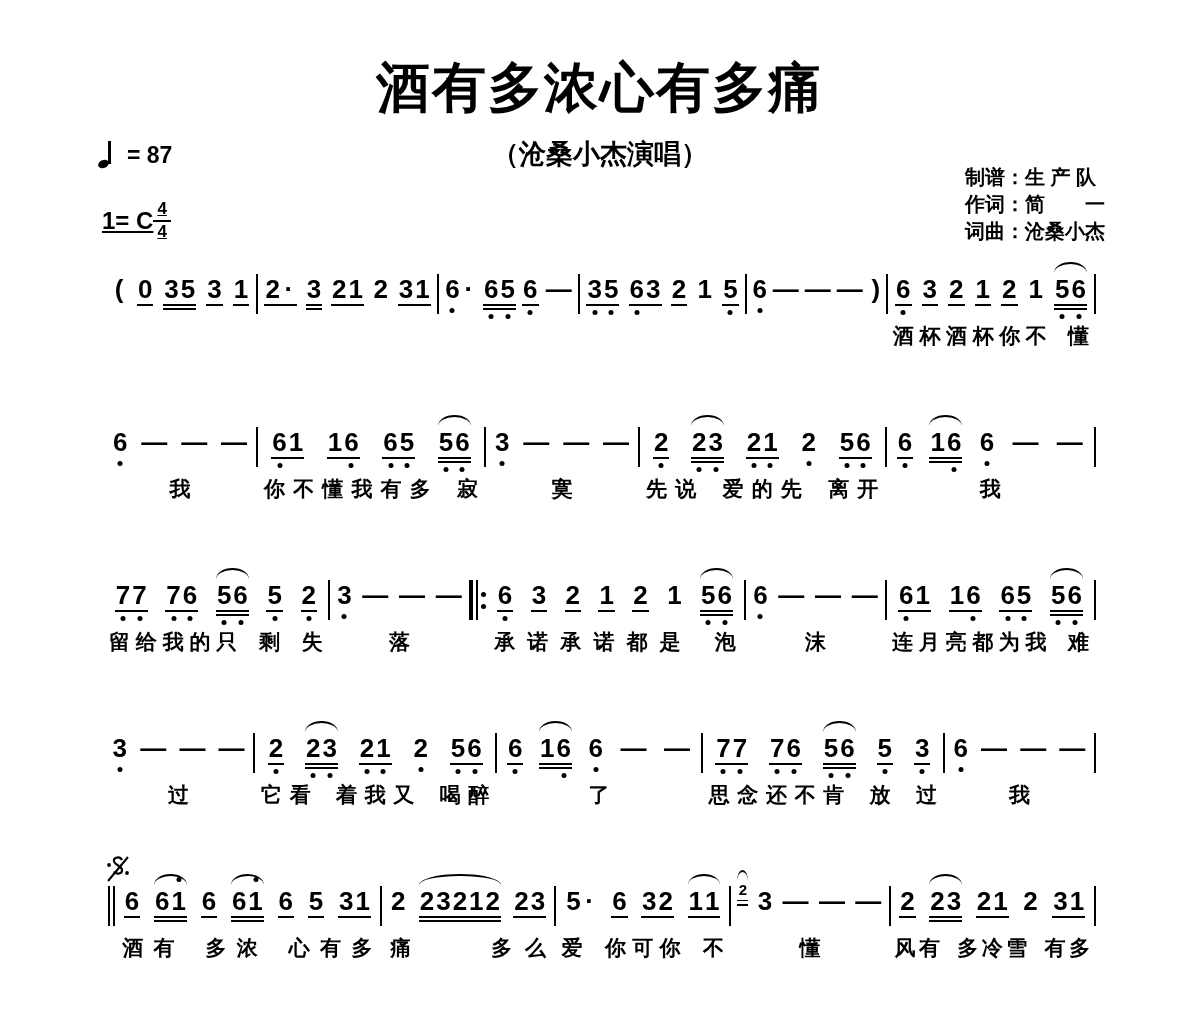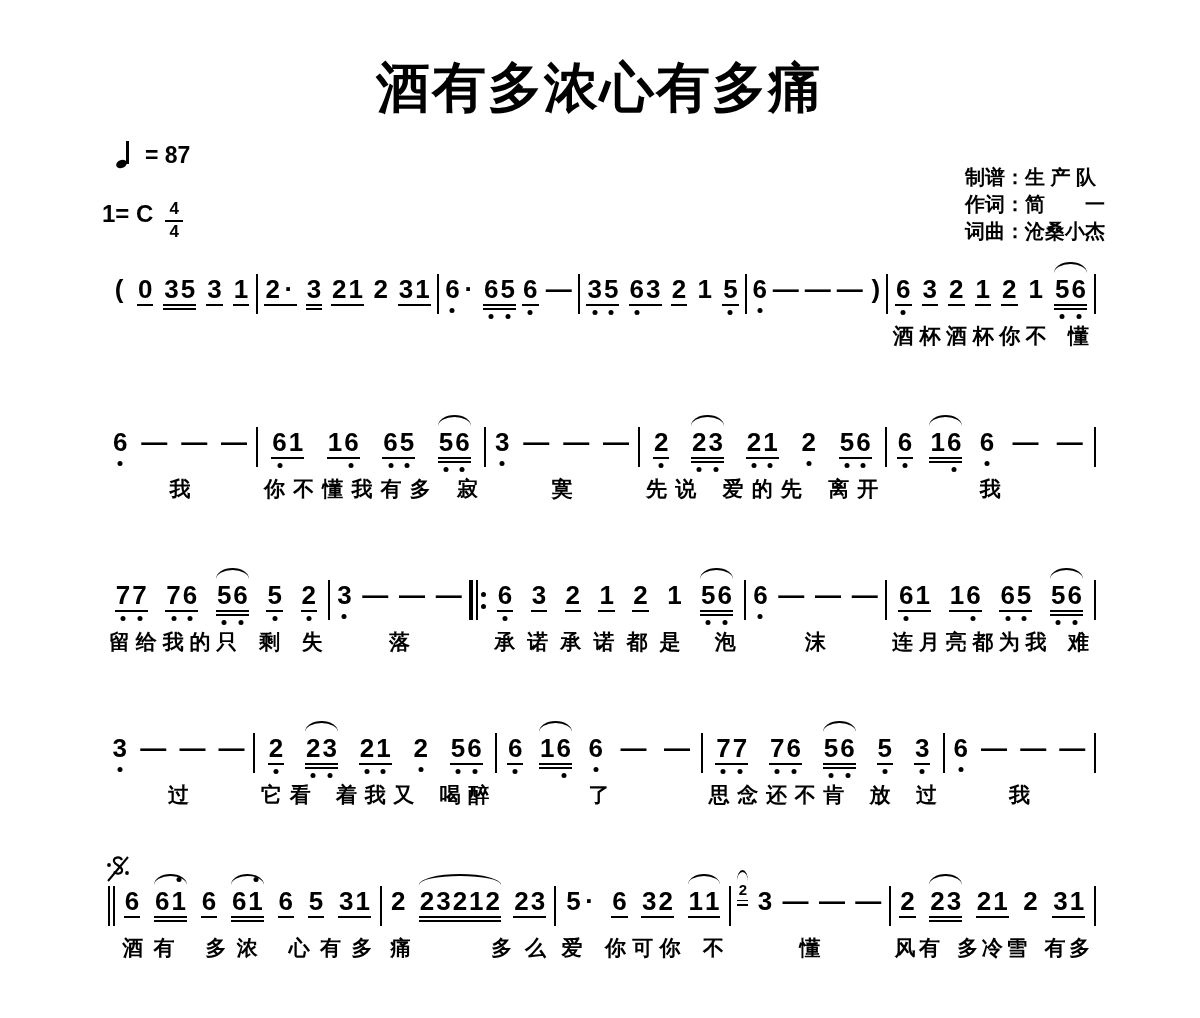--- a/index.html
+++ b/index.html
@@ -2,28 +2,28 @@
 <html><head>
 <meta charset="utf-8">
 <style>
   html,body{margin:0;padding:0;background:#e8e8e8;}
   .page{position:relative;width:1200px;height:1018px;background:#ffffff;margin:0 auto;
         font-family:"Liberation Sans","DejaVu Sans",sans-serif;color:#000;overflow:hidden;}
   .title{position:absolute;top:52px;left:0;right:0;text-align:center;
          font-size:54px;font-weight:800;letter-spacing:2px;}
   .subtitle{position:absolute;top:136px;left:0;right:0;text-align:center;
             font-size:27px;font-weight:600;}
-  .tempo{position:absolute;left:116px;top:140px;display:flex;align-items:center;gap:14px;
+  .tempo{position:absolute;left:98px;top:140px;display:flex;align-items:center;gap:14px;
          font-size:23px;font-weight:600;}
   .qnote{display:inline-block;position:relative;width:15px;height:30px;}
   .qnote::before{content:"";position:absolute;left:0;bottom:2px;width:11px;height:8px;
                  background:#000;border-radius:50%;transform:rotate(-20deg);}
   .qnote::after{content:"";position:absolute;left:10px;bottom:6px;width:2.5px;height:23px;background:#000;}
-  .key{position:absolute;left:102px;top:200px;display:flex;align-items:flex-start;gap:12px;
-       font-size:24px;font-weight:600;}
+  .key{position:absolute;left:102px;top:200px;display:flex;align-items:center;gap:0;
+       font-size:24px;font-weight:600;text-decoration:underline;}
   .meter{display:inline-flex;flex-direction:column;align-items:center;font-size:17px;
          font-weight:700;line-height:1.1;}
   .meter .m-up{border-bottom:2px solid #000;padding:0 4px 1px 4px;}
   .meter .m-dn{padding-top:1px;}
   .credits{position:absolute;left:925px;top:164px;font-size:20px;font-weight:700;line-height:27px;margin-left:40px;}
   .score{position:absolute;left:106px;top:274px;width:992px;}
   .system{position:relative;height:153px;}
   .srow{display:flex;align-items:flex-start;width:100%;}
   .measure{display:flex;flex-direction:column;flex-basis:0;min-width:0;}
   .nrow{display:flex;justify-content:space-around;align-items:flex-start;height:48px;
@@ -51,20 +51,21 @@
   .rep .dots i{width:5px;height:5px;border-radius:50%;background:#000;}
   .dbl{display:flex;gap:3px;height:40px;flex:none;margin:0 2px;}
   .dbl i{display:block;width:2px;height:40px;background:#000;}
   .segno{position:absolute;left:-2px;top:-32px;}
 </style>
 </head>
 <body>
 
 <div class="page">
   <div class="title">酒有多浓心有多痛</div>
+  <div class="subtitle">（沧桑小杰演唱）</div>
 
   <div class="tempo">
     <span class="qnote"></span>
     <span>=  87</span>
   </div>
 
   <div class="key">
     <span>1= C</span>
     <span class="meter">
       <span class="m-up">4</span>

